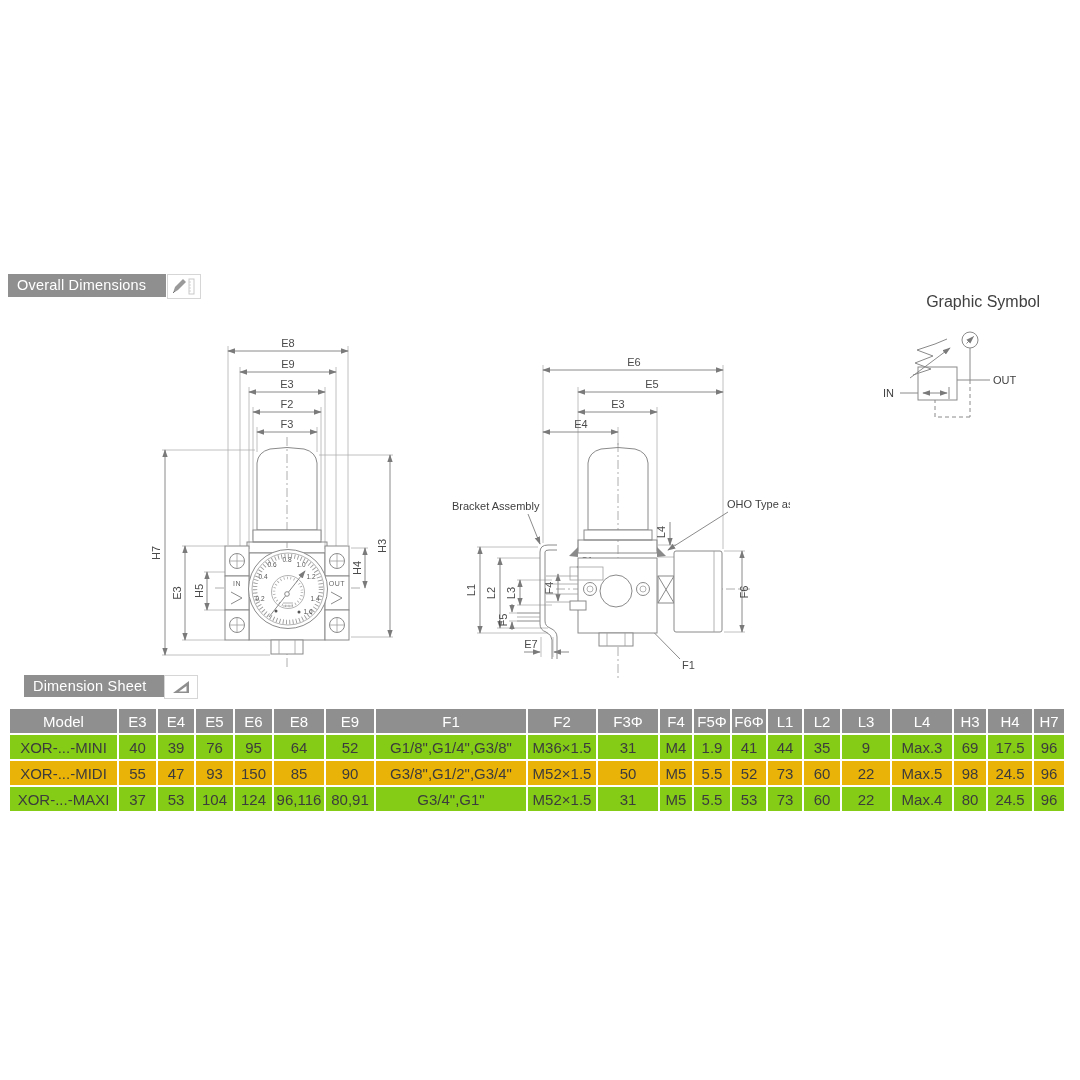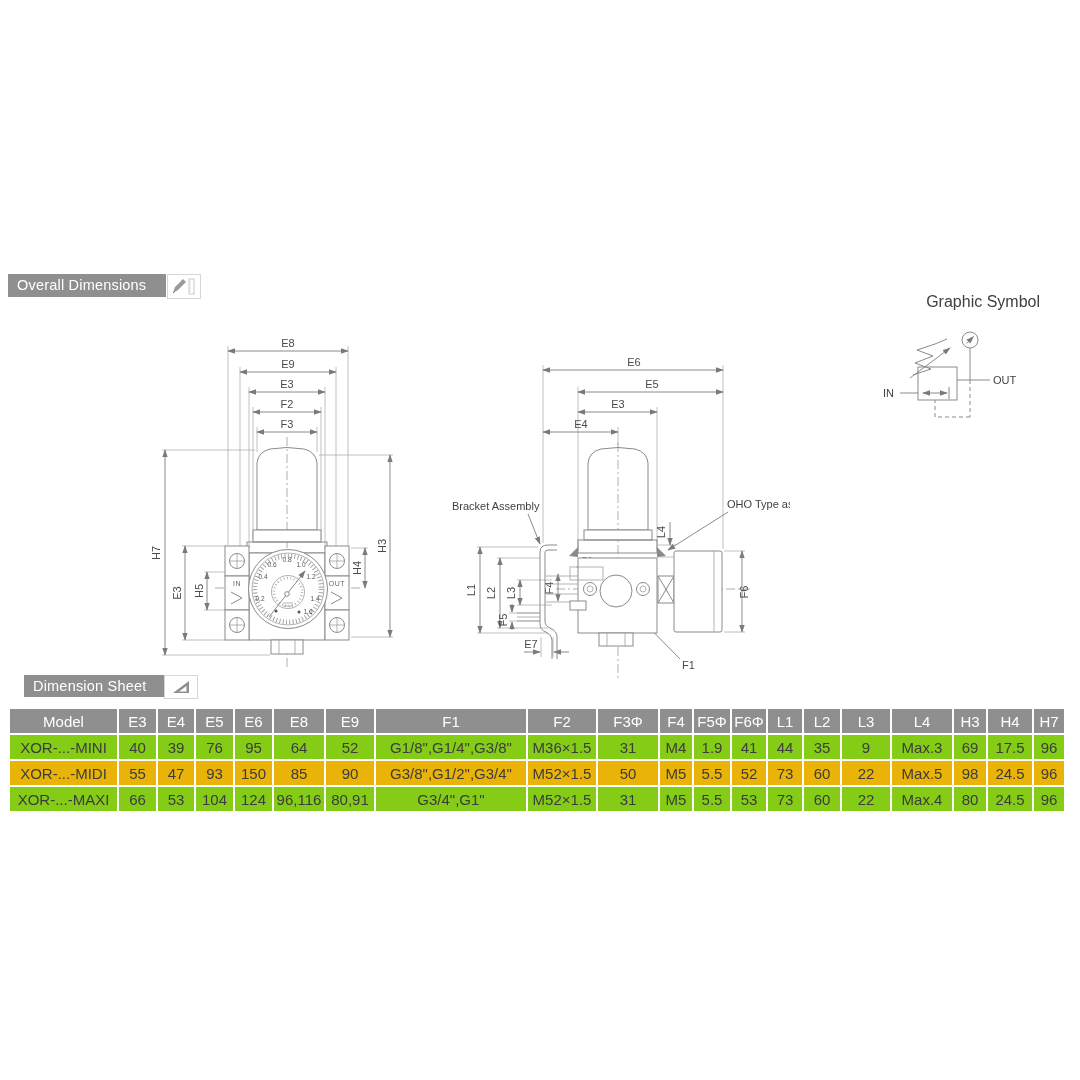--- a/index.html
+++ b/index.html
@@ -332,21 +332,21 @@
         <td>73</td>
         <td>60</td>
         <td>22</td>
         <td>Max.5</td>
         <td>98</td>
         <td>24.5</td>
         <td>96</td>
       </tr>
       <tr>
         <td>XOR-...-MAXI</td>
-        <td>66</td>
+        <td>37</td>
         <td>53</td>
         <td>104</td>
         <td>124</td>
         <td>96,116</td>
         <td>80,91</td>
         <td>G3/4",G1"</td>
         <td>M52×1.5</td>
         <td>31</td>
         <td>M5</td>
         <td>5.5</td>

